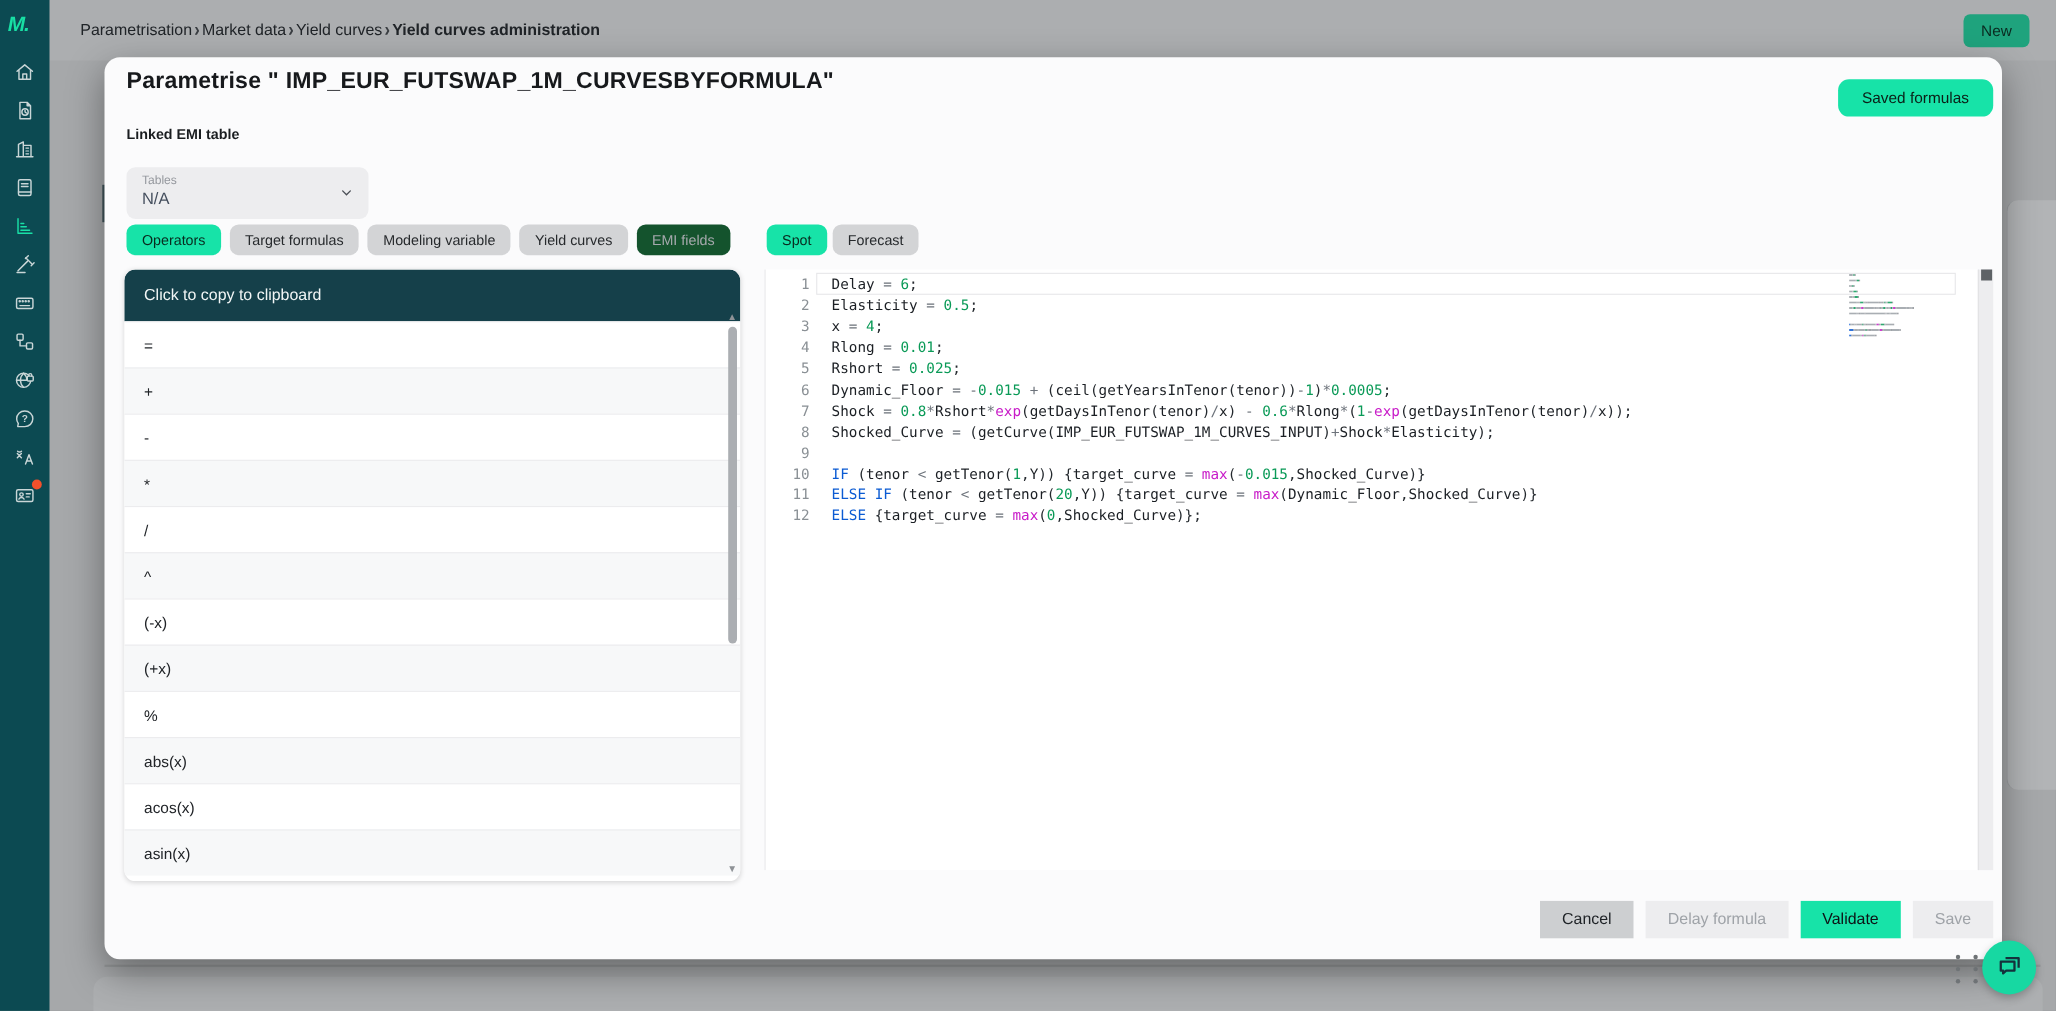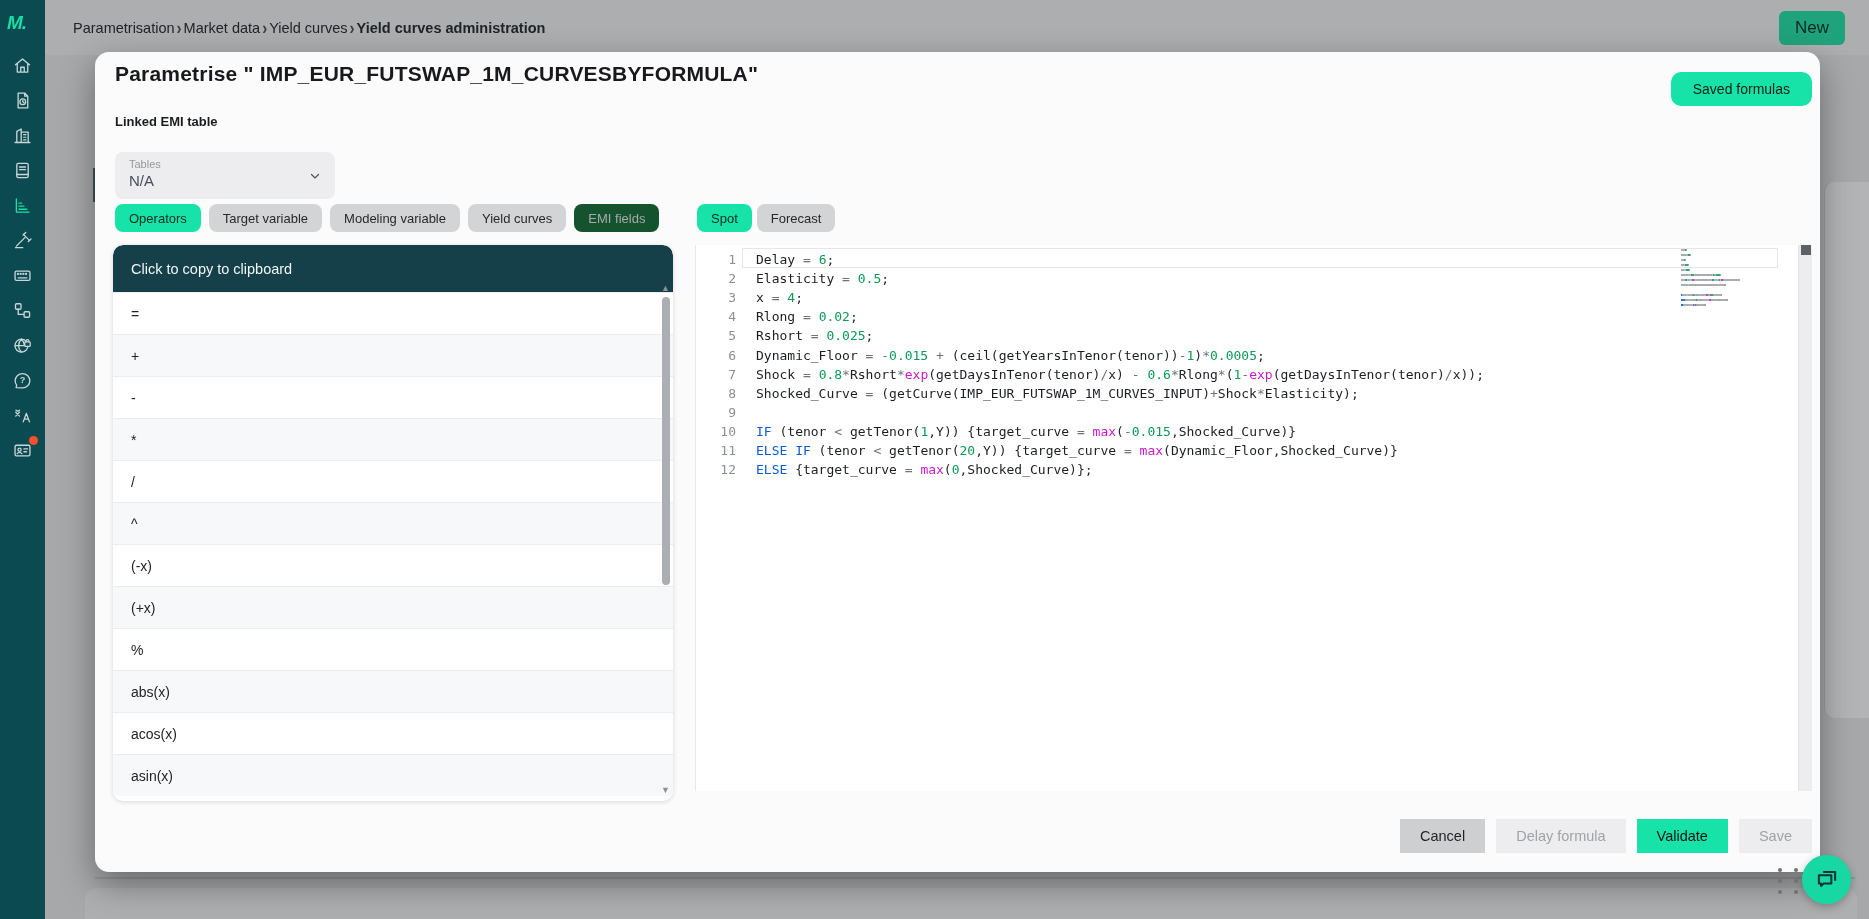--- a/index.html
+++ b/index.html
@@ -14,21 +14,21 @@
   .side-icon { position:relative; width:24px; height:22px; color:#C9D6D7; display:flex; align-items:center; justify-content:center; cursor:pointer; }
   .side-icon.active { color:#19E0A6; }
   .side-icon svg { width:21px; height:21px; }
   .side-badge { position:absolute; top:-3px; right:-3px; width:9px; height:9px; border-radius:50%; background:#F4502B; }
 
   
   .topbar { position:absolute; left:45px; top:0; width:1824px; height:55px; background:#ACAEB0; display:flex; align-items:center; padding:0 24px 0 28px; z-index:5; }
   .breadcrumb { display:flex; align-items:center; gap:2px; font-size:14.5px; color:#202428; }
   .crumb-sep { color:#3A3E42; font-size:15px; font-weight:700; transform:scaleY(1.2); }
   .crumb.last { font-weight:700; }
-  .new-btn { margin-left:auto; background:#1FA37D; color:#0A2A20; font-size:17px; padding:7px 16px; border-radius:6px; border:none; cursor:pointer; }
+  .new-btn { margin-left:auto; background:#1FA37D; color:#0A2A20; font-size:14px; padding:7px 16px; border-radius:6px; border:none; cursor:pointer; }
 
   
   .hint { position:absolute; z-index:4; }
   .hint-dark-strip { left:93px; top:168px; width:12px; height:34px; background:#3F5257; }
   .hint-right-panel { left:1824px; top:182px; width:45px; height:536px; background:#B2B4B6; border-left:1px solid #9B9DA0; border-radius:10px 0 0 10px; }
   .hint-bottom-line { left:95px; top:877px; width:1760px; height:2px; background:#96989A; }
   .hint-bottom-card { left:85px; top:888px; width:1772px; height:31px; background:#ADAFB1; border-radius:12px 12px 0 0; }
 
   
   .modal { position:absolute; left:95px; top:52px; width:1725px; height:820px; background:#FBFBFC; border-radius:14px; box-shadow:0 12px 34px rgba(0,0,0,.38); z-index:10; }
@@ -209,21 +209,21 @@
       <span class="sel-value">N/A</span>
       <span class="chev">
         <svg viewBox="0 0 24 24" fill="none" stroke="currentColor" stroke-width="2.4" stroke-linecap="round">
             <path d="M5 9 L12 16 L19 9"></path>
           </svg>
       </span>
     </div>
 
     <div class="filter-tabs" id="filter-tabs">
         <span class="tab active">Operators</span>
-        <span class="tab default">Target variable</span>
+        <span class="tab default">Target formulas</span>
         <span class="tab default">Modeling variable</span>
         <span class="tab default">Yield curves</span>
         <span class="tab disabled">EMI fields</span>
       </div>
 
     <div class="op-panel">
       <div class="op-header">Click to copy to clipboard</div>
       <div id="op-list">
           <div class="op-row">=</div>
           <div class="op-row">+</div>
@@ -247,21 +247,21 @@
         <span class="tab active">Spot</span>
         <span class="tab default">Forecast</span>
       </div>
 
     <div class="editor-area">
       <div class="cur-line"></div>
       <div id="code-lines">
           <div class="code-line" style="top: 5px;"><span class="lineno">1</span><span class="code-text"><span class="tok-id">Delay</span><span class="tok-op"> = </span><span class="tok-num">6</span><span class="tok-pn">;</span></span></div>
           <div class="code-line" style="top: 24.1px;"><span class="lineno">2</span><span class="code-text"><span class="tok-id">Elasticity</span><span class="tok-op"> = </span><span class="tok-num">0.5</span><span class="tok-pn">;</span></span></div>
           <div class="code-line" style="top: 43.2px;"><span class="lineno">3</span><span class="code-text"><span class="tok-id">x</span><span class="tok-op"> = </span><span class="tok-num">4</span><span class="tok-pn">;</span></span></div>
-          <div class="code-line" style="top: 62.3px;"><span class="lineno">4</span><span class="code-text"><span class="tok-id">Rlong</span><span class="tok-op"> = </span><span class="tok-num">0.02</span><span class="tok-pn">;</span></span></div>
+          <div class="code-line" style="top: 62.3px;"><span class="lineno">4</span><span class="code-text"><span class="tok-id">Rlong</span><span class="tok-op"> = </span><span class="tok-num">0.01</span><span class="tok-pn">;</span></span></div>
           <div class="code-line" style="top: 81.4px;"><span class="lineno">5</span><span class="code-text"><span class="tok-id">Rshort</span><span class="tok-op"> = </span><span class="tok-num">0.025</span><span class="tok-pn">;</span></span></div>
           <div class="code-line" style="top: 100.5px;"><span class="lineno">6</span><span class="code-text"><span class="tok-id">Dynamic_Floor</span><span class="tok-op"> = </span><span class="tok-op">-</span><span class="tok-num">0.015</span><span class="tok-op"> + </span><span class="tok-pn">(</span><span class="tok-id">ceil</span><span class="tok-pn">(</span><span class="tok-id">getYearsInTenor</span><span class="tok-pn">(</span><span class="tok-id">tenor</span><span class="tok-pn">))</span><span class="tok-op">-</span><span class="tok-num">1</span><span class="tok-pn">)</span><span class="tok-op">*</span><span class="tok-num">0.0005</span><span class="tok-pn">;</span></span></div>
           <div class="code-line" style="top: 119.6px;"><span class="lineno">7</span><span class="code-text"><span class="tok-id">Shock</span><span class="tok-op"> = </span><span class="tok-num">0.8</span><span class="tok-op">*</span><span class="tok-id">Rshort</span><span class="tok-op">*</span><span class="tok-fn">exp</span><span class="tok-pn">(</span><span class="tok-id">getDaysInTenor</span><span class="tok-pn">(</span><span class="tok-id">tenor</span><span class="tok-pn">)</span><span class="tok-op">/</span><span class="tok-id">x</span><span class="tok-pn">)</span><span class="tok-op"> - </span><span class="tok-num">0.6</span><span class="tok-op">*</span><span class="tok-id">Rlong</span><span class="tok-op">*</span><span class="tok-pn">(</span><span class="tok-num">1</span><span class="tok-op">-</span><span class="tok-fn">exp</span><span class="tok-pn">(</span><span class="tok-id">getDaysInTenor</span><span class="tok-pn">(</span><span class="tok-id">tenor</span><span class="tok-pn">)</span><span class="tok-op">/</span><span class="tok-id">x</span><span class="tok-pn">));</span></span></div>
           <div class="code-line" style="top: 138.7px;"><span class="lineno">8</span><span class="code-text"><span class="tok-id">Shocked_Curve</span><span class="tok-op"> = </span><span class="tok-pn">(</span><span class="tok-id">getCurve</span><span class="tok-pn">(</span><span class="tok-id">IMP_EUR_FUTSWAP_1M_CURVES_INPUT</span><span class="tok-pn">)</span><span class="tok-op">+</span><span class="tok-id">Shock</span><span class="tok-op">*</span><span class="tok-id">Elasticity</span><span class="tok-pn">);</span></span></div>
           <div class="code-line" style="top: 157.8px;"><span class="lineno">9</span><span class="code-text"></span></div>
           <div class="code-line" style="top: 176.9px;"><span class="lineno">10</span><span class="code-text"><span class="tok-kw">IF</span><span class="tok-pn"> (</span><span class="tok-id">tenor</span><span class="tok-op"> &lt; </span><span class="tok-id">getTenor</span><span class="tok-pn">(</span><span class="tok-num">1</span><span class="tok-pn">,</span><span class="tok-id">Y</span><span class="tok-pn">)) {</span><span class="tok-id">target_curve</span><span class="tok-op"> = </span><span class="tok-fn">max</span><span class="tok-pn">(</span><span class="tok-op">-</span><span class="tok-num">0.015</span><span class="tok-pn">,</span><span class="tok-id">Shocked_Curve</span><span class="tok-pn">)}</span></span></div>
           <div class="code-line" style="top: 196px;"><span class="lineno">11</span><span class="code-text"><span class="tok-kw">ELSE IF</span><span class="tok-pn"> (</span><span class="tok-id">tenor</span><span class="tok-op"> &lt; </span><span class="tok-id">getTenor</span><span class="tok-pn">(</span><span class="tok-num">20</span><span class="tok-pn">,</span><span class="tok-id">Y</span><span class="tok-pn">)) {</span><span class="tok-id">target_curve</span><span class="tok-op"> = </span><span class="tok-fn">max</span><span class="tok-pn">(</span><span class="tok-id">Dynamic_Floor</span><span class="tok-pn">,</span><span class="tok-id">Shocked_Curve</span><span class="tok-pn">)}</span></span></div>
           <div class="code-line" style="top: 215.1px;"><span class="lineno">12</span><span class="code-text"><span class="tok-kw">ELSE</span><span class="tok-pn"> {</span><span class="tok-id">target_curve</span><span class="tok-op"> = </span><span class="tok-fn">max</span><span class="tok-pn">(</span><span class="tok-num">0</span><span class="tok-pn">,</span><span class="tok-id">Shocked_Curve</span><span class="tok-pn">)};</span></span></div>
         </div>
       <div class="minimap" id="minimap">

